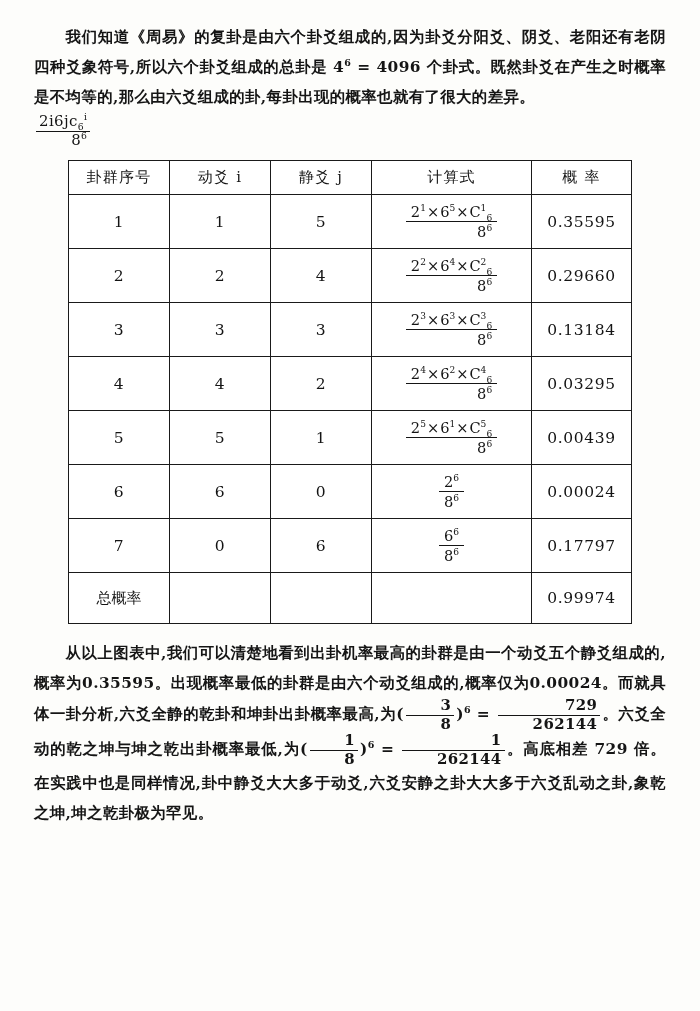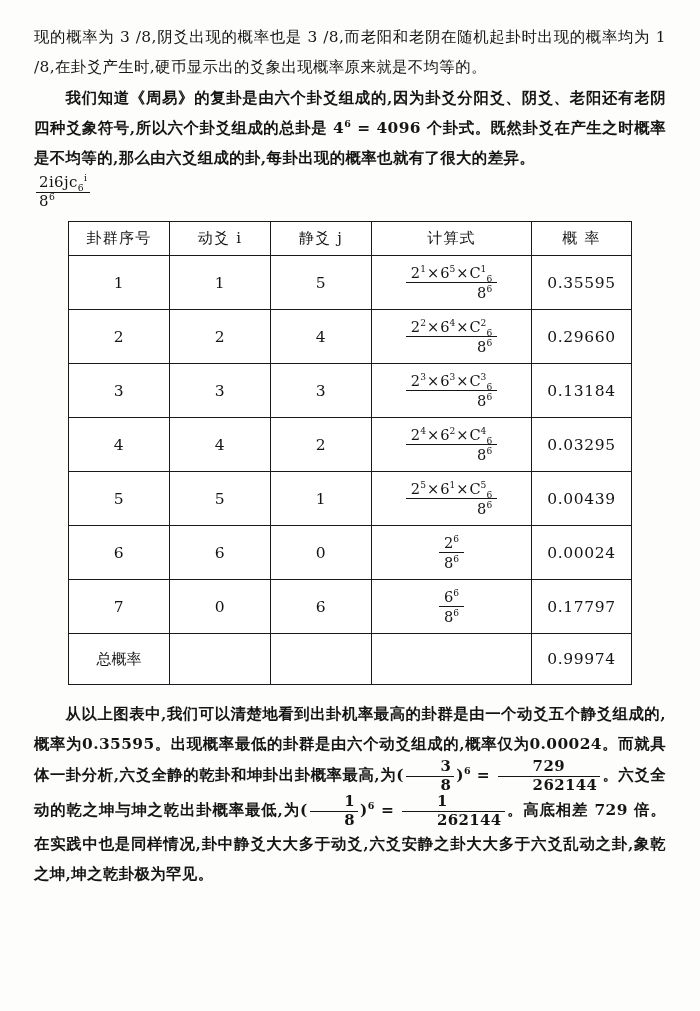--- a/index.html
+++ b/index.html
@@ -48,21 +48,21 @@
   sub.sm {
     font-size: 0.62em;
     vertical-align: sub;
     line-height: 0;
   }
 
   
   .frac {
     display: inline-block;
     vertical-align: -0.62em;
-    text-align: left;
+    text-align: right;
     line-height: 1.06;
     margin: 0 2px;
   }
   .frac > .num {
     display: block;
     border-bottom: 1.3px solid #151515;
     padding: 0 3px 1px 3px;
     font-size: 0.97em;
   }
   .frac > .den {
@@ -135,21 +135,20 @@
     display: block;
     padding: 2px 5px 0 5px;
   }
   .times { padding: 0 1px; }
 </style>
 </head>
 <body>
 
 <div class="page">
 
-  <p class="para">现的概率为 3 /8,阴爻出现的概率也是 3 /8,而老阳和老阴在随机起卦时出现的概率均为 1 /8,在卦爻产生时,硬币显示出的爻象出现概率原来就是不均等的。</p>
 
   <p class="para indent"><span>我们知道《周易》的复卦是由六个卦爻组成的,因为卦爻分阳爻、阴爻、老阳还有老阴四种爻象符号,所以六个卦爻组成的总卦是 4</span><sup class="sm">6</sup><span> = 4096 个卦式。既然卦爻在产生之时概率是不均等的,那么由六爻组成的卦,每卦出现的概率也就有了很大的差异。</span></p>
 
 
   <p class="formula-line"><span class="frac"><span class="num"><span>2i6jc</span><sub class="sm">6</sub><sup class="sm">i</sup></span><span class="den"><span>8</span><sup class="sm">6</sup></span></span></p>
 
   <div class="table-wrap">
     <table class="prob">
       <colgroup>
         <col class="c1">

